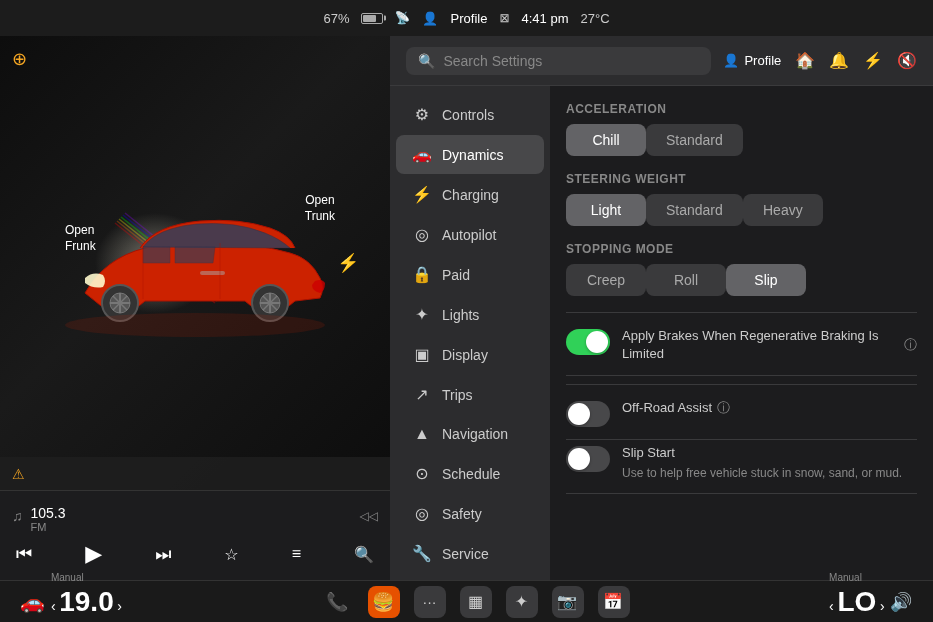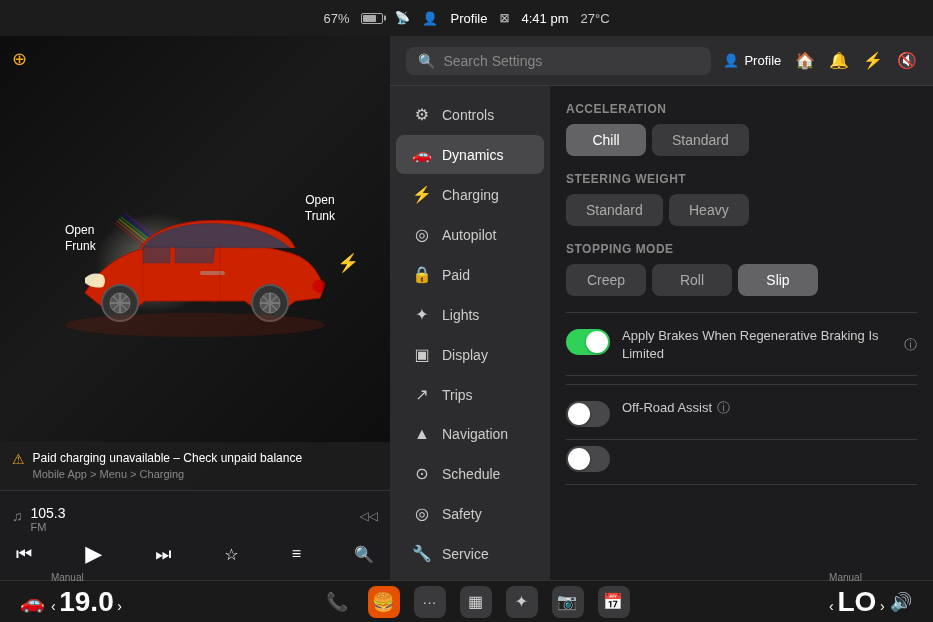--- a/index.html
+++ b/index.html
@@ -237,21 +237,20 @@
       color: #888;
       font-size: 12px;
       font-weight: 600;
       text-transform: uppercase;
       letter-spacing: 0.5px;
       margin-bottom: 8px;
     }
 
     .button-group {
       display: flex;
-      gap: 6px;
       margin-bottom: 16px;
     }
 
     .option-btn {
       padding: 8px 20px;
       border-radius: 8px;
       border: none;
       background: #3a3a3c;
       color: #aaa;
       font-size: 14px;
@@ -491,24 +490,20 @@
         </div>
         <div class="open-trunk-label">
           <span style="font-size:12px;color:white">Open<br>Trunk</span>
         </div>
         <div class="lightning-bolt">⚡</div>
       </div>
     </div>
 
     <div class="alert-bar">
       <span class="alert-icon">⚠</span>
-      <div class="alert-text">
-        <div class="alert-title">Paid charging unavailable – Check unpaid balance</div>
-        <div class="alert-sub">Mobile App &gt; Menu &gt; Charging</div>
-      </div>
     </div>
 
     <div class="music-bar">
       <div class="music-info">
         <span class="music-icon">♫</span>
         <div>
           <div class="music-station">105.3</div>
           <div class="music-type">FM</div>
         </div>
         <span class="music-volume">◁◁</span>
@@ -603,20 +598,21 @@
       <div class="content-area">
 
         <div class="section-label">Acceleration</div>
         <div class="button-group">
           <button class="option-btn selected">Chill</button>
           <button class="option-btn">Standard</button>
         </div>
 
         <div class="section-label">Steering Weight</div>
         <div class="button-group">
+          <button class="option-btn selected">Light</button>
           <button class="option-btn">Standard</button>
           <button class="option-btn">Heavy</button>
         </div>
 
         <div class="section-label">Stopping Mode</div>
         <div class="button-group">
           <button class="option-btn">Creep</button>
           <button class="option-btn">Roll</button>
           <button class="option-btn selected">Slip</button>
         </div>
@@ -641,20 +637,26 @@
           <div class="toggle-info">
             <div class="toggle-title">
               <span>Off-Road Assist</span>
               <span class="info-icon">ⓘ</span>
             </div>
           </div>
         </div>
 
         <div class="toggle-row">
           <div class="toggle-switch off"></div>
+          <div class="toggle-info">
+            <div class="toggle-title">
+              <span>Slip Start</span>
+            </div>
+            <div class="toggle-sub">Use to help free vehicle stuck in snow, sand, or mud.</div>
+          </div>
         </div>
 
       </div>
     </div>
   </div>
 </div>
 
 <div class="bottom-dock">
 
   <div class="dock-left">

